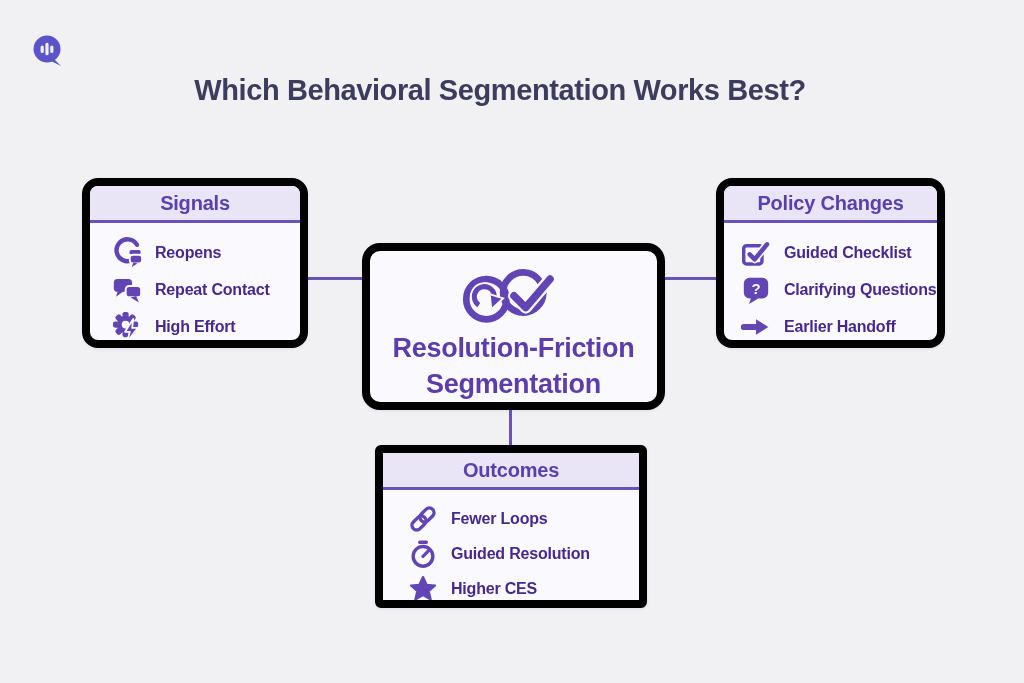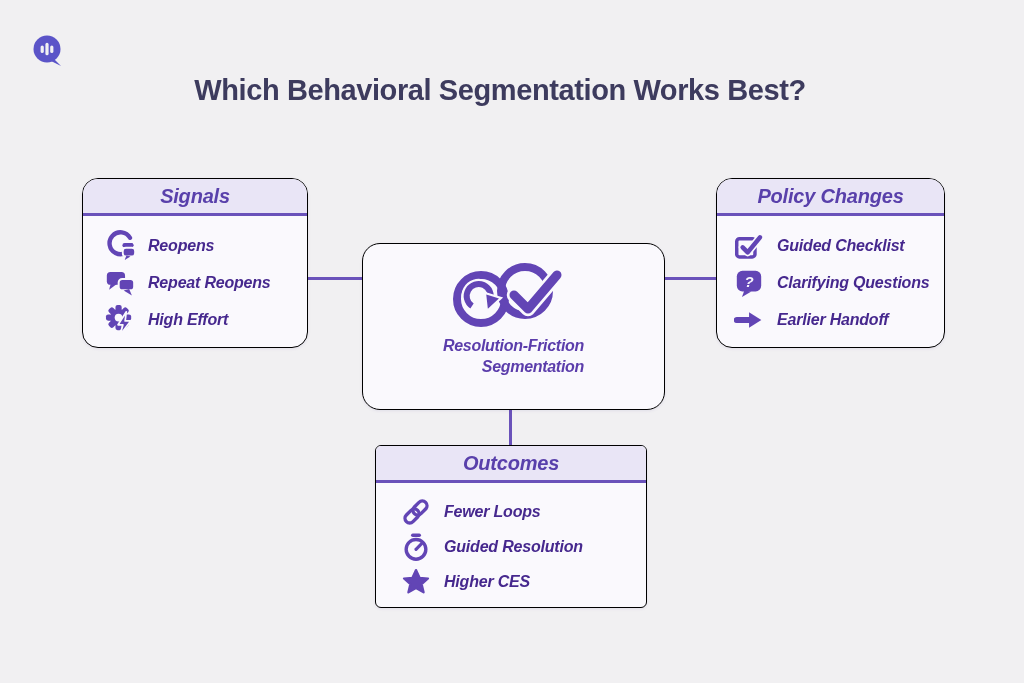--- a/index.html
+++ b/index.html
@@ -17,26 +17,25 @@
     text-align:center;
     font-size:29px;font-weight:bold;
     letter-spacing:-0.4px;
     color:#3d3b5e;
   }
   .logo{position:absolute;left:29px;top:33px;width:38px;height:38px;}
 
   .panel{
     position:absolute;
     background:#faf9fd;
-    border:1px solid #000000;
+    border:8px solid #000000;
     border-radius:16px;
     box-sizing:border-box;
     overflow:hidden;
     box-shadow:0 1px 3px rgba(90,70,160,0.10);
-    font-style:italic;
   }
   .panel-header{
     height:34px;
     background:#e9e5f6;
     border-bottom:3px solid #6a52ba;
     display:flex;align-items:center;justify-content:center;
     font-size:20px;font-weight:bold;color:#5940ab;
     letter-spacing:-0.2px;
   }
   .panel-body{padding-top:11px;}
@@ -58,22 +57,22 @@
   #panel-outcomes .panel-body{padding-left:24px;}
   #panel-outcomes .item{height:35px;}
 
   #panel-center{
     left:362px;top:243px;width:303px;height:167px;
     border-radius:18px;
     display:flex;flex-direction:column;align-items:center;
     padding-top:13px;
   }
   .center-label{
-    text-align:right;
-    font-size:16px;font-weight:bold;color:#5b3dab;
+    text-align:center;
+    font-size:27px;font-weight:bold;color:#5b3dab;
     line-height:1.34;letter-spacing:-0.3px;
     margin-top:2px;
   }
   .connector{position:absolute;background:#6a52ba;}
   #conn-left{left:306px;top:277px;width:58px;height:3px;}
   #conn-right{left:663px;top:277px;width:55px;height:3px;}
   #conn-bottom{left:509px;top:408px;width:3px;height:39px;}
 </style>
 </head>
 <body>
@@ -114,21 +113,21 @@
       </div>
       <div class="item">
         <span class="icon">
           <svg width="31" height="28" viewBox="0 0 34 30">
             <rect x="2" y="3" width="20" height="14" rx="4" fill="#6245b5"></rect>
             <path d="M6.5 15 L4.5 22.5 L13 16 Z" fill="#6245b5"></path>
             <rect x="15" y="10.5" width="17" height="12.5" rx="4" fill="#6245b5" stroke="#faf9fd" stroke-width="2.2"></rect>
             <path d="M26.5 21.5 L29.5 28.8 L20.5 23.2 Z" fill="#6245b5"></path>
           </svg>
         </span>
-        <span class="label">Repeat Reopens</span>
+        <span class="label">Repeat Contact</span>
       </div>
       <div class="item">
         <span class="icon">
           <svg width="31" height="33" viewBox="0 0 32 34">
             <g transform="translate(14,15)" fill="#6245b5">
               <rect x="-3.2" y="-13" width="6.4" height="26" rx="2.2"></rect>
               <rect x="-3.2" y="-13" width="6.4" height="26" rx="2.2" transform="rotate(45)"></rect>
               <rect x="-3.2" y="-13" width="6.4" height="26" rx="2.2" transform="rotate(90)"></rect>
               <rect x="-3.2" y="-13" width="6.4" height="26" rx="2.2" transform="rotate(135)"></rect>
               <circle r="8.5"></circle>

